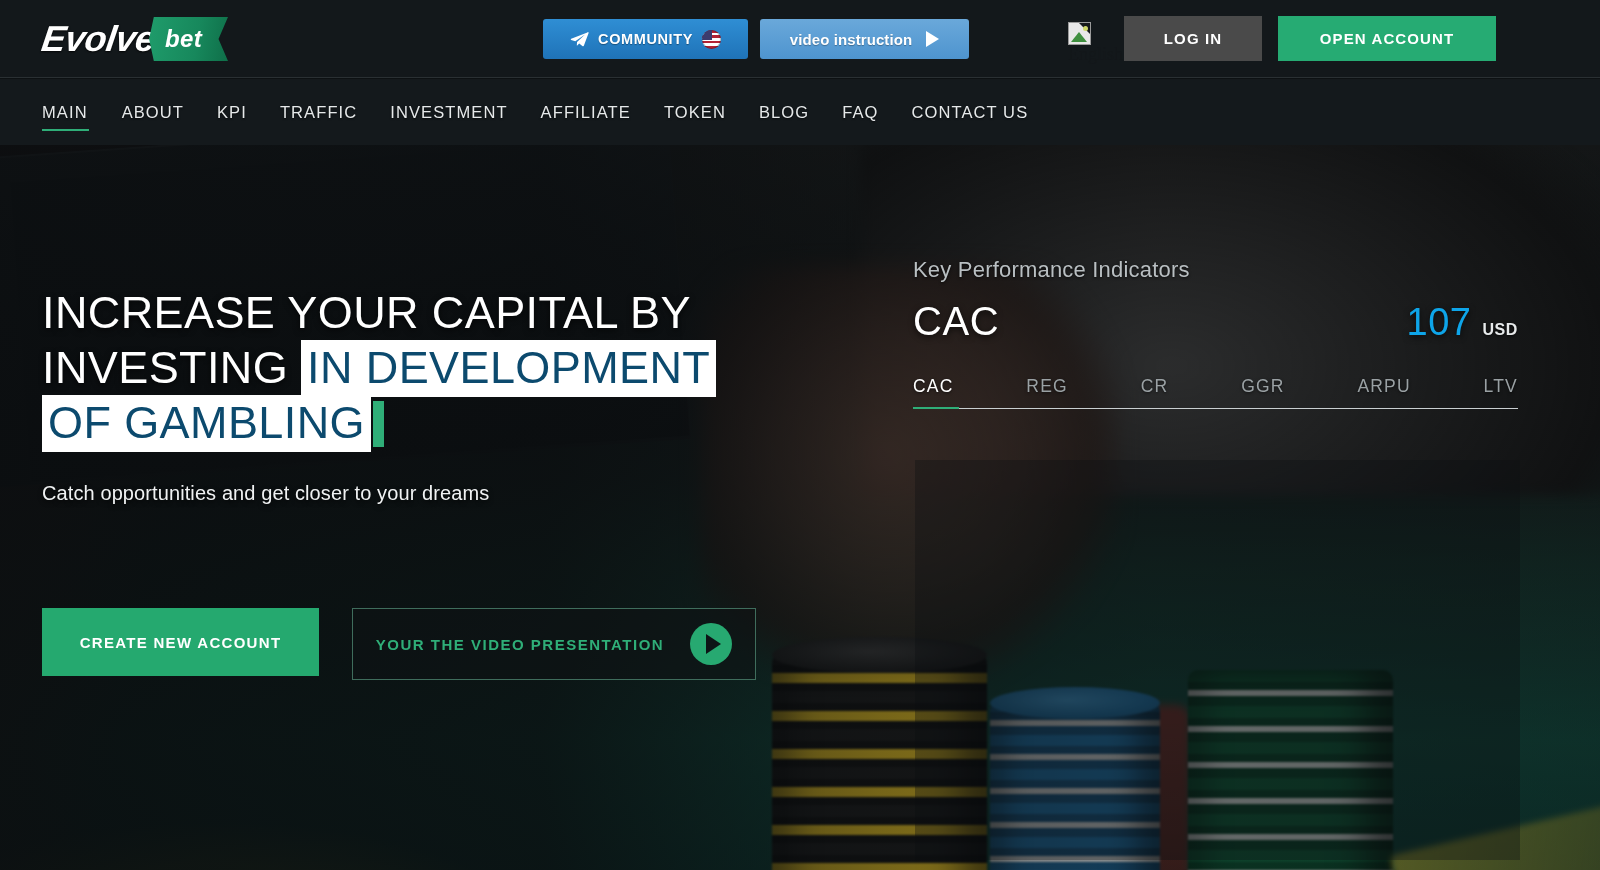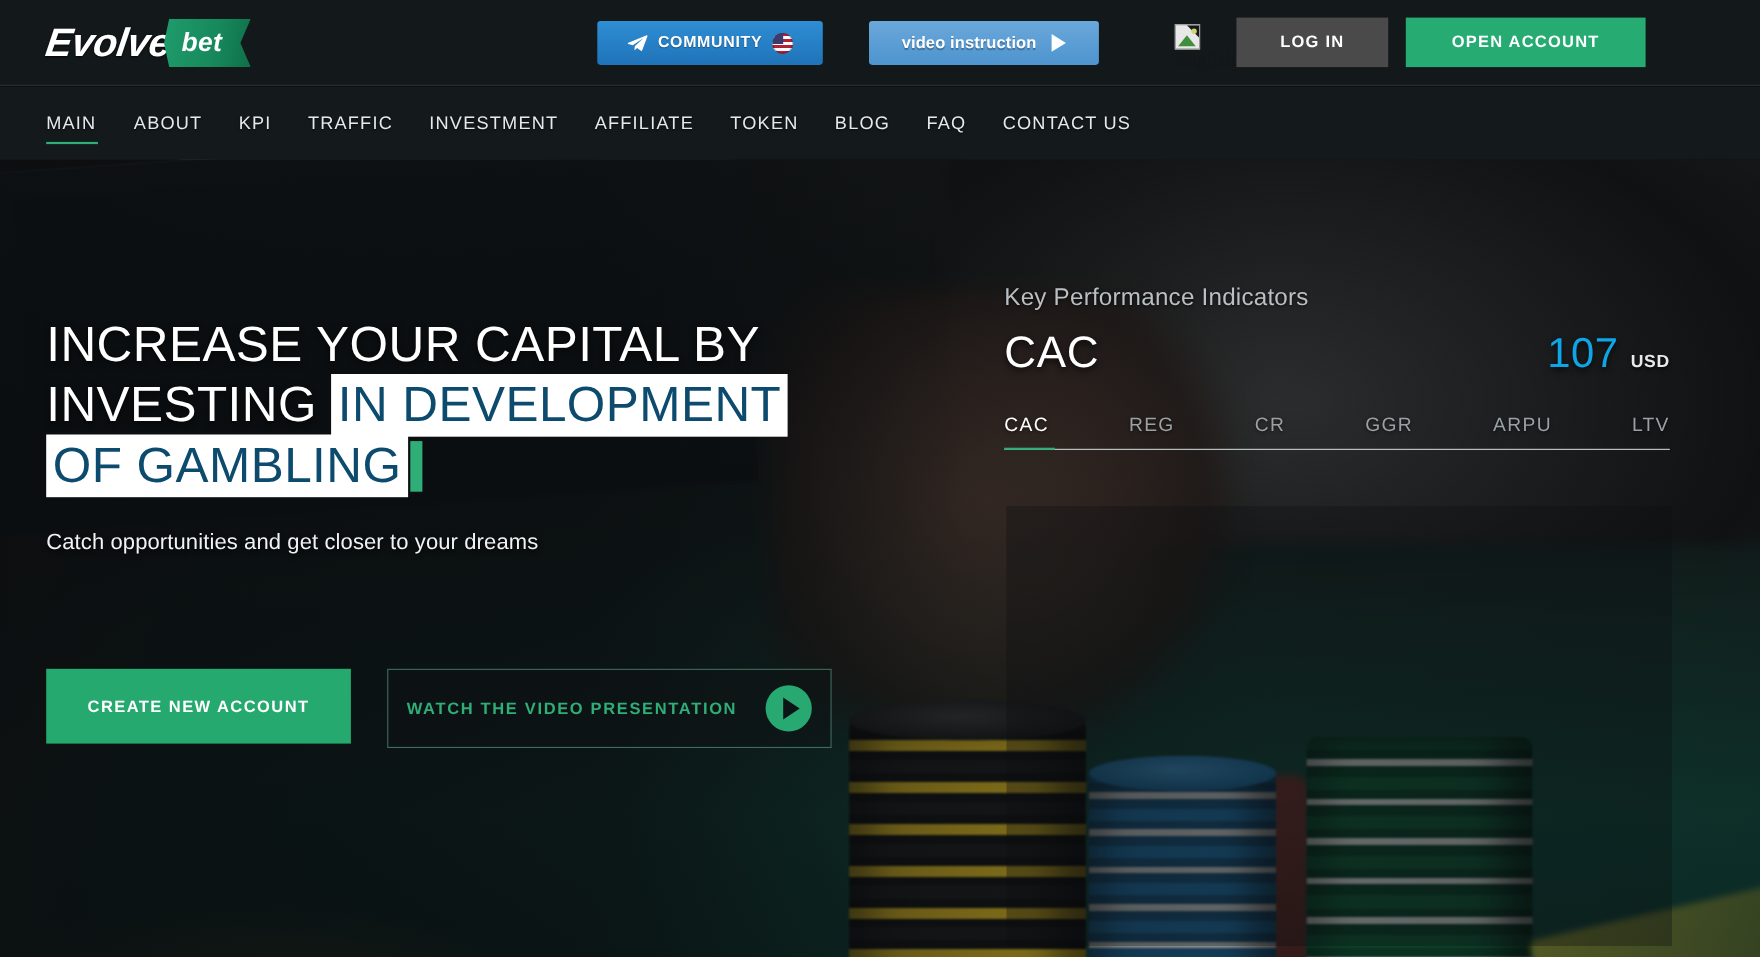--- a/index.html
+++ b/index.html
@@ -63,21 +63,21 @@
                       #b22234 56% 70%, #fff 70% 84%, #b22234 84% 100%);
     position: relative; display: inline-block; overflow: hidden;
     box-shadow: inset 0 0 0 1px rgba(0,0,0,.25);
   }
   .flag-fallback::after {
     content: ""; position: absolute; left: 0; top: 0; width: 52%; height: 56%;
     background: #3c3b6e;
   }
 
   .btn-video-instr {
-    position: absolute; left: 790px; top: 19px;
+    position: absolute; left: 760px; top: 19px;
     width: 209px; height: 40px; border-radius: 3px;
     background: linear-gradient(180deg, #6aa8da 0%, #4e94cf 100%);
     border: none; cursor: pointer;
     display: flex; align-items: center; justify-content: center; gap: 14px;
     color: #fff; font-size: 15px; font-weight: bold; letter-spacing: .1px;
     text-shadow: 0 1px 1px rgba(0,0,0,.3);
   }
   .play-tri {
     width: 0; height: 0;
     border-left: 13px solid #ffffff;
@@ -407,21 +407,21 @@
         <span>INCREASE YOUR CAPITAL BY</span><br>
         <span>INVESTING </span><span class="hl">IN DEVELOPMENT</span><br>
         <span class="hl">OF GAMBLING</span><span class="caret"></span>
       </h1>
       <p class="hero-sub">Catch opportunities and get closer to your dreams</p>
     </div>
 
     <div class="hero-actions">
       <button class="btn-create">CREATE NEW ACCOUNT</button>
       <button class="btn-watch">
-        <span>WATCH THE VIDEO PRESENTATION</span>
+        <span>YOUR THE VIDEO PRESENTATION</span>
         <span class="watch-play">
             <i></i>
           </span>
       </button>
     </div>
 
     <div class="kpi">
       <div class="kpi-label">Key Performance Indicators</div>
       <div class="kpi-main">
         <div class="kpi-name">CAC</div>

